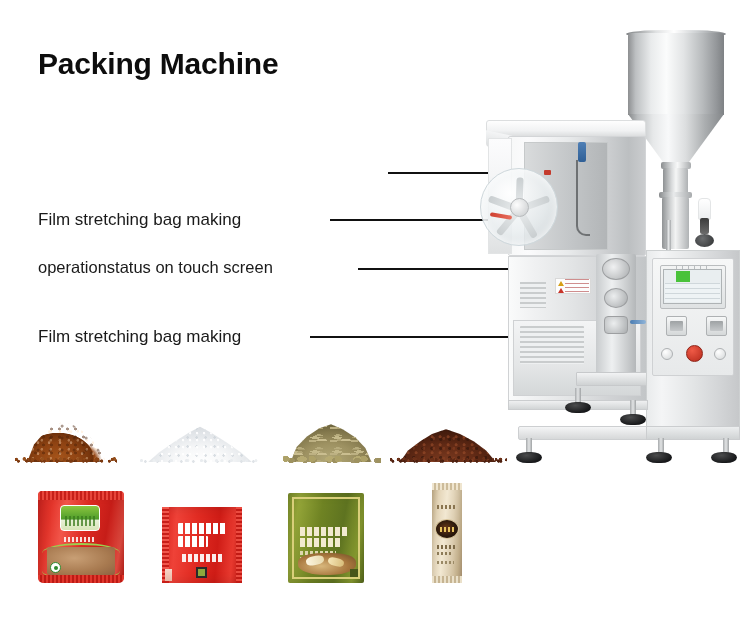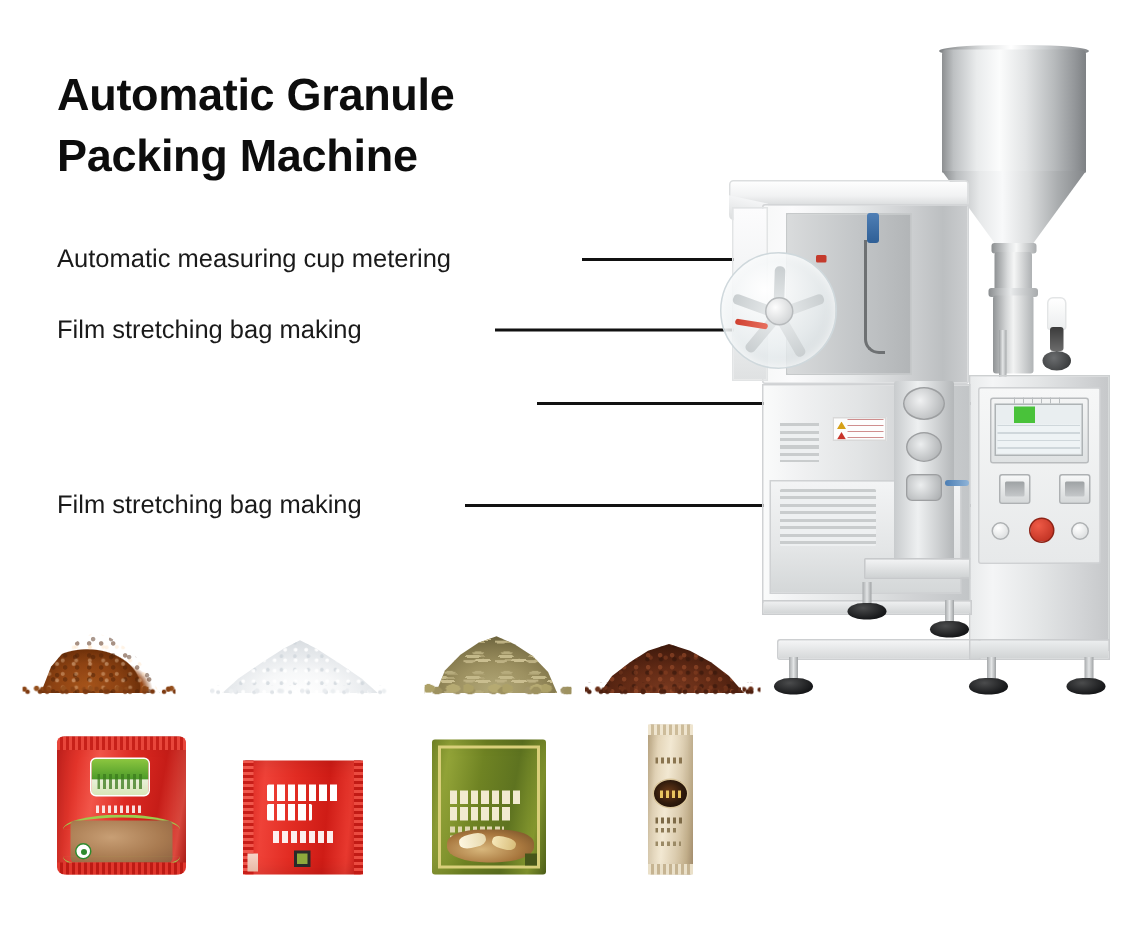--- a/index.html
+++ b/index.html
@@ -374,33 +374,32 @@
     background: repeating-linear-gradient(90deg,#8e7c58 0 2px, transparent 2px 4px); }
   .pk4 .t3 { position:absolute; left:5px; top:78px; width:17px; height:3px;
     background: repeating-linear-gradient(90deg,#9b8a66 0 2px, transparent 2px 4px); }
 </style>
 </head>
 <body>
 
 <div id="page">
 
   <div class="title">
-    <div>Automatic Granule</div>
     <div>Packing Machine</div>
   </div>
 
-  <div class="feature f1">Automatic measuring cup metering</div>
   <div class="leader l1"></div>
   <div class="dot d1"></div>
 
   <div class="feature f2">Film stretching bag making</div>
   <div class="leader l2"></div>
   <div class="dot d2"></div>
 
   <div class="feature f3">
+    <div>operationstatus on touch screen</div>
   </div>
   <div class="leader l3"></div>
   <div class="dot d3"></div>
 
   <div class="feature f4">Film stretching bag making</div>
   <div class="leader l4"></div>
   <div class="l4b"></div>
   <div class="dot d4"></div>
 
   <div id="machine">

